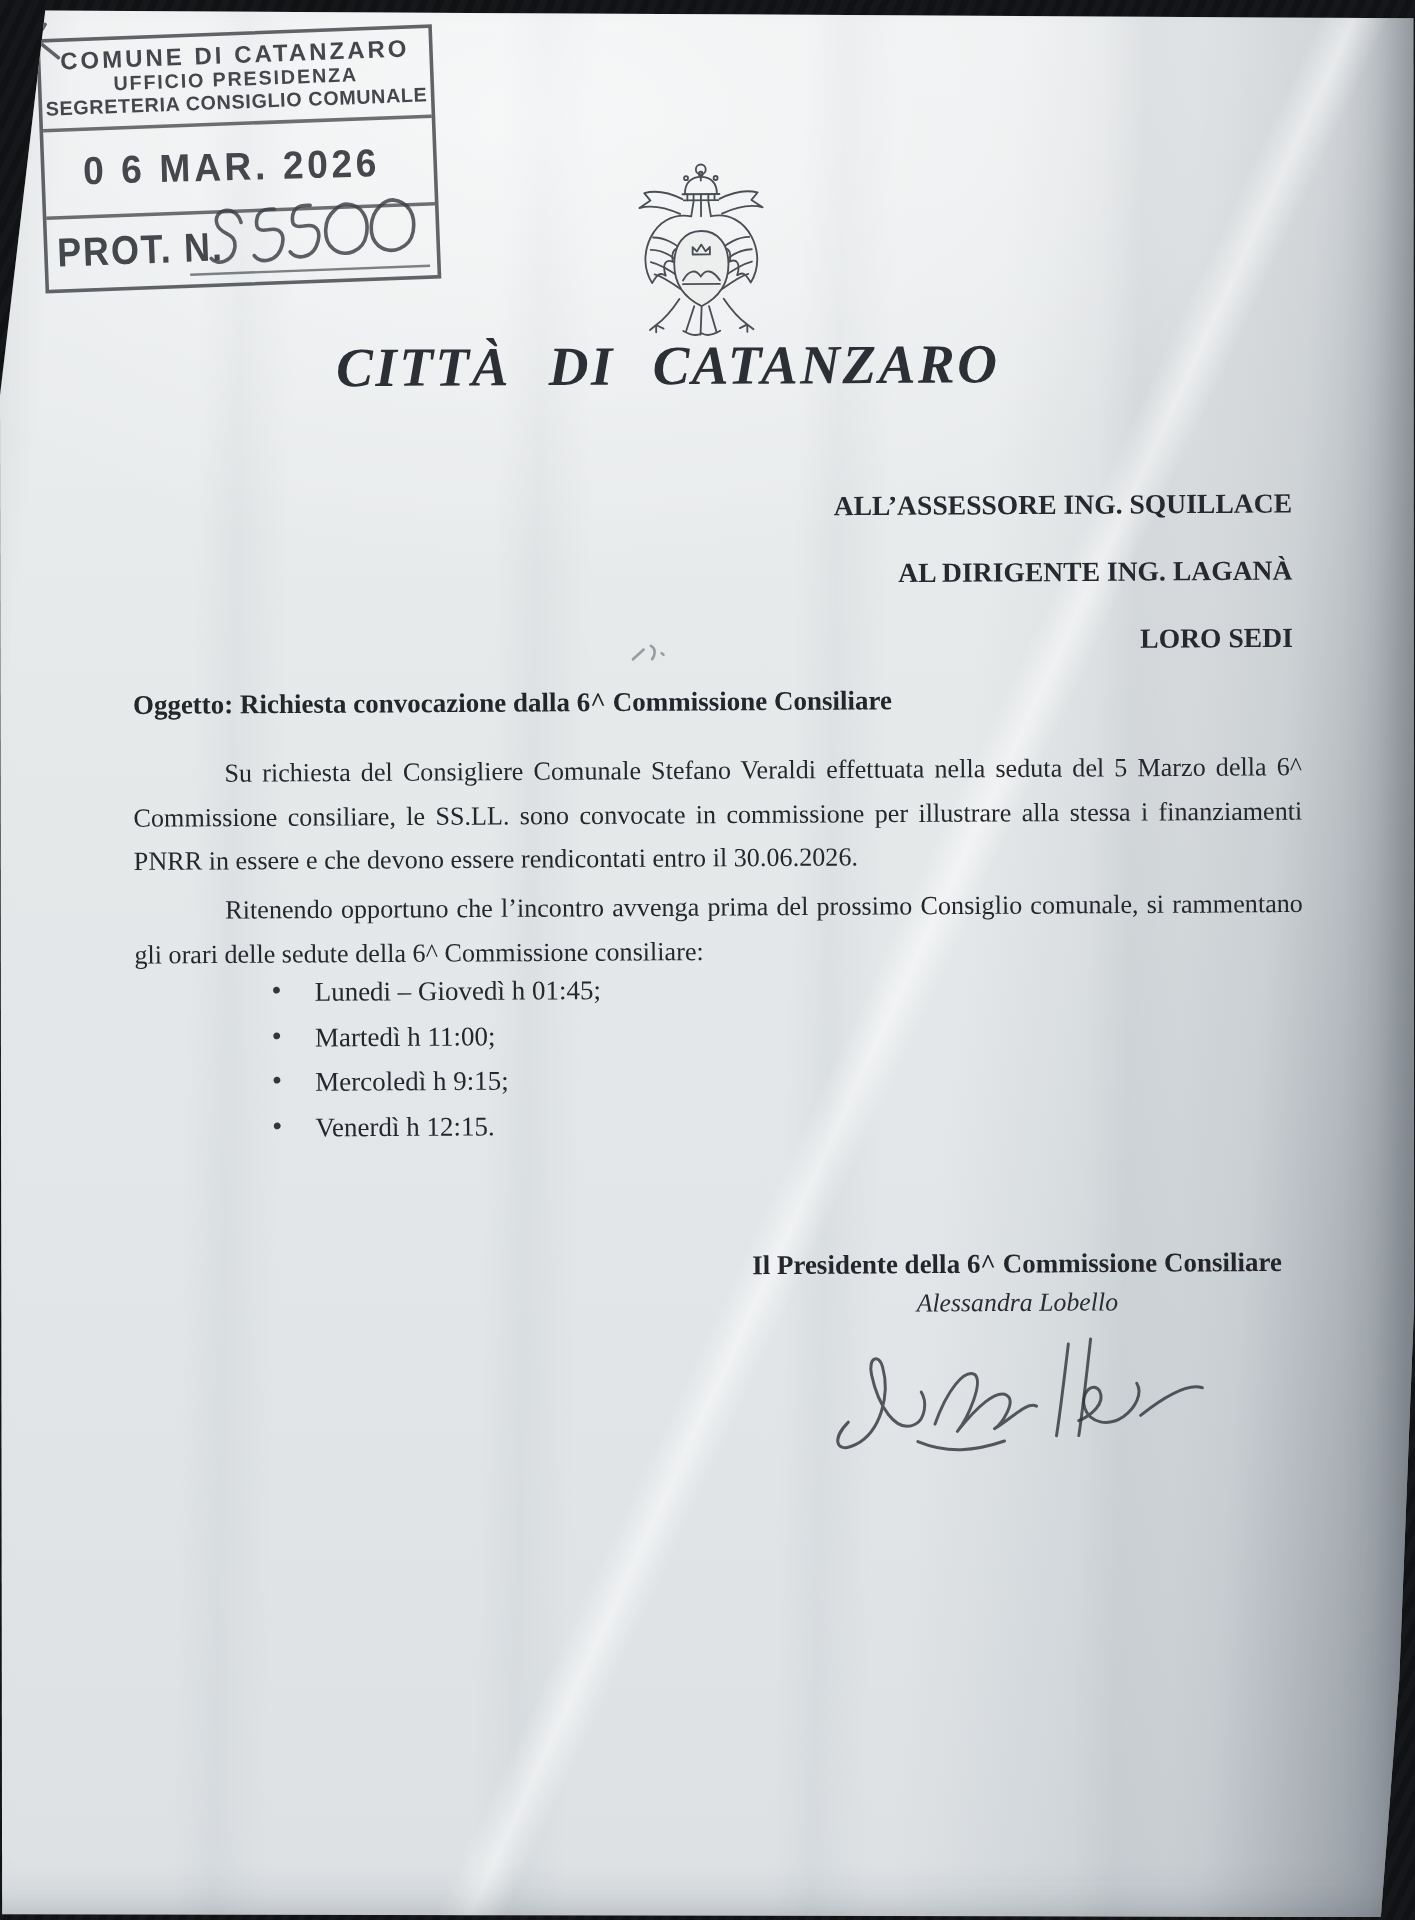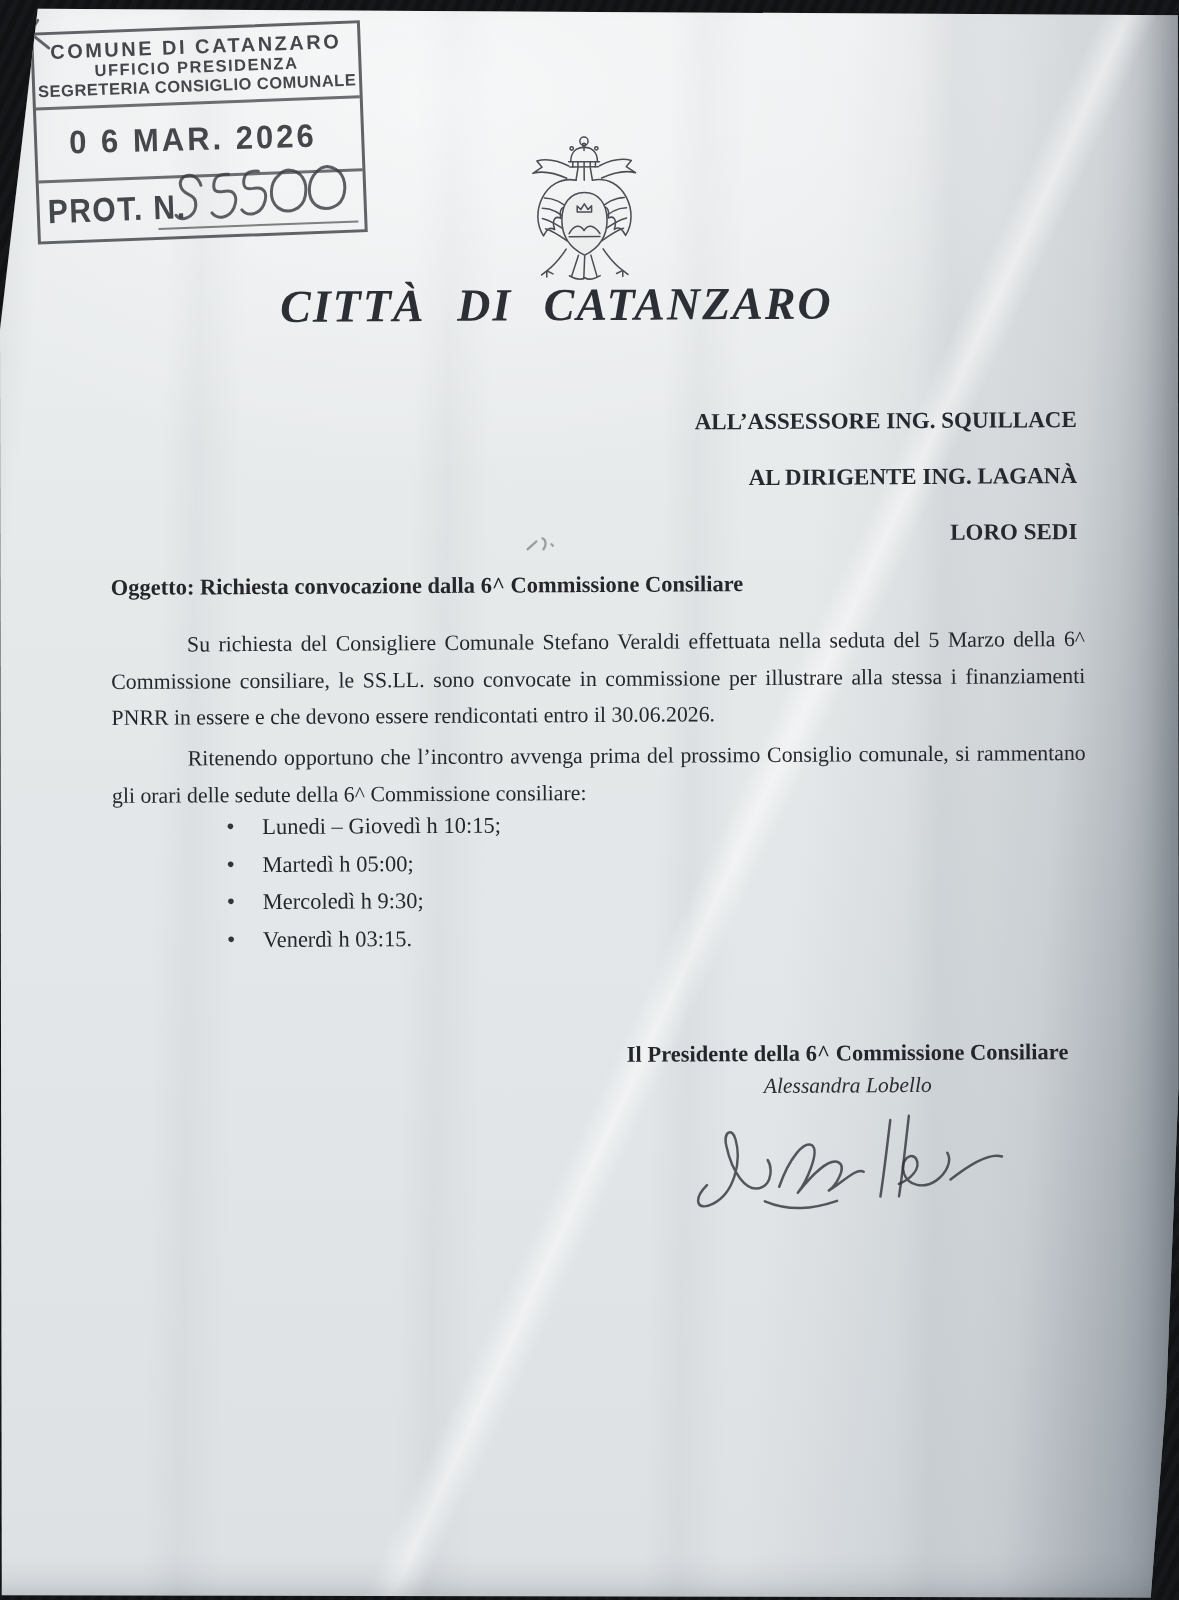--- a/index.html
+++ b/index.html
@@ -161,24 +161,24 @@
         </svg>
         <span class="loro-sedi">LORO SEDI</span>
       </div>
     </div>
 
     <div class="subject">Oggetto: Richiesta convocazione dalla 6^ Commissione Consiliare</div>
     <div class="para para1">Su richiesta del Consigliere Comunale Stefano Veraldi effettuata nella seduta del 5 Marzo della 6^ Commissione consiliare, le SS.LL. sono convocate in commissione per illustrare alla stessa i finanziamenti PNRR in essere e che devono essere rendicontati entro il 30.06.2026.</div>
     <div class="para para2">Ritenendo opportuno che l’incontro avvenga prima del prossimo Consiglio comunale, si rammentano gli orari delle sedute della 6^ Commissione consiliare:</div>
 
     <ul class="schedule">
-      <li>Lunedi – Giovedì h 10:15;</li>
-      <li>Martedì h 05:00;</li>
-      <li>Mercoledì h 9:30;</li>
-      <li>Venerdì h 03:15.</li>
+      <li>Lunedi – Giovedì h 01:45;</li>
+      <li>Martedì h 11:00;</li>
+      <li>Mercoledì h 9:15;</li>
+      <li>Venerdì h 12:15.</li>
     </ul>
 
     <div class="sig-block">
       <div class="sig-role">Il Presidente della 6^ Commissione Consiliare</div>
       <div class="sig-name">Alessandra Lobello</div>
       <svg class="sig-scribble" width="320" height="150" viewBox="0 0 310 140">
         <g stroke="rgba(48,51,58,0.8)" stroke-width="2.4" fill="none" stroke-linecap="round" stroke-linejoin="round">
           <path d="M18 96 C4 110 8 122 24 114 C44 104 52 74 46 52 C43 40 34 44 37 58 C42 82 56 106 72 98 C80 94 82 80 77 72"></path>
           <path d="M88 98 C98 70 112 54 120 58 C128 64 114 94 106 104 C122 84 138 70 146 75 C154 80 142 98 136 102 C150 94 162 80 170 84"></path>
           <path d="M196 34 C192 66 188 96 186 108"></path>

